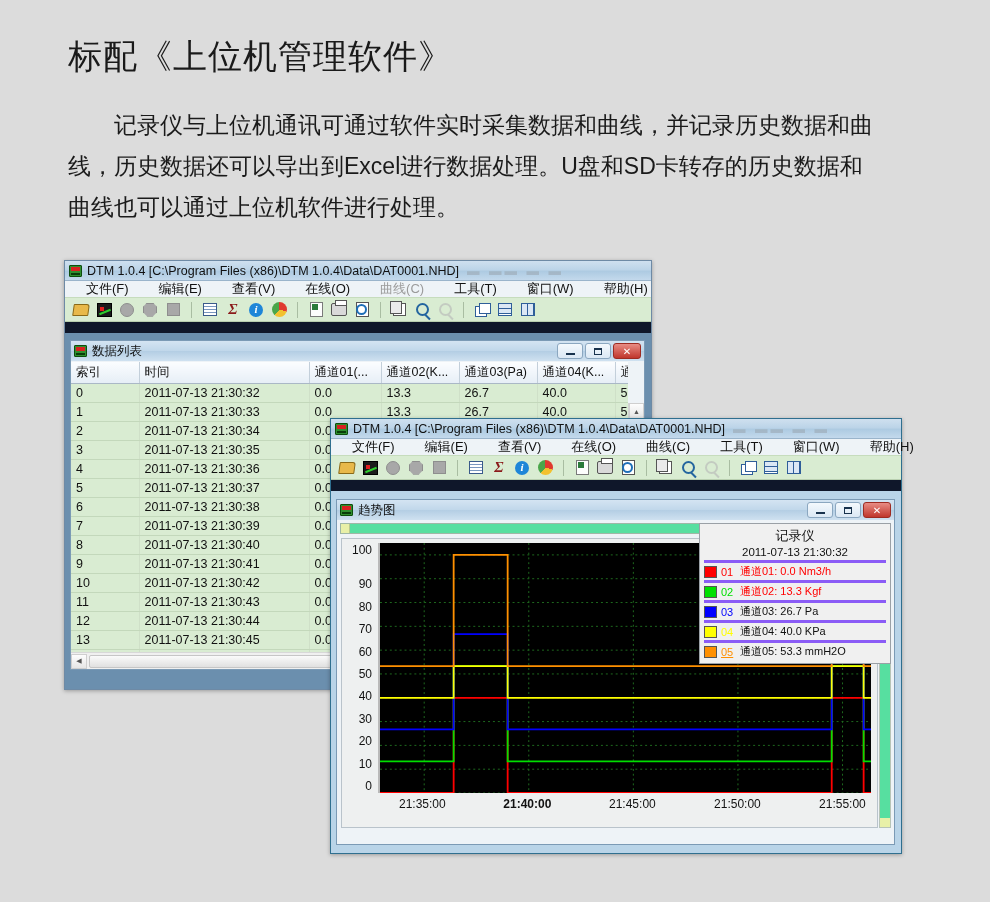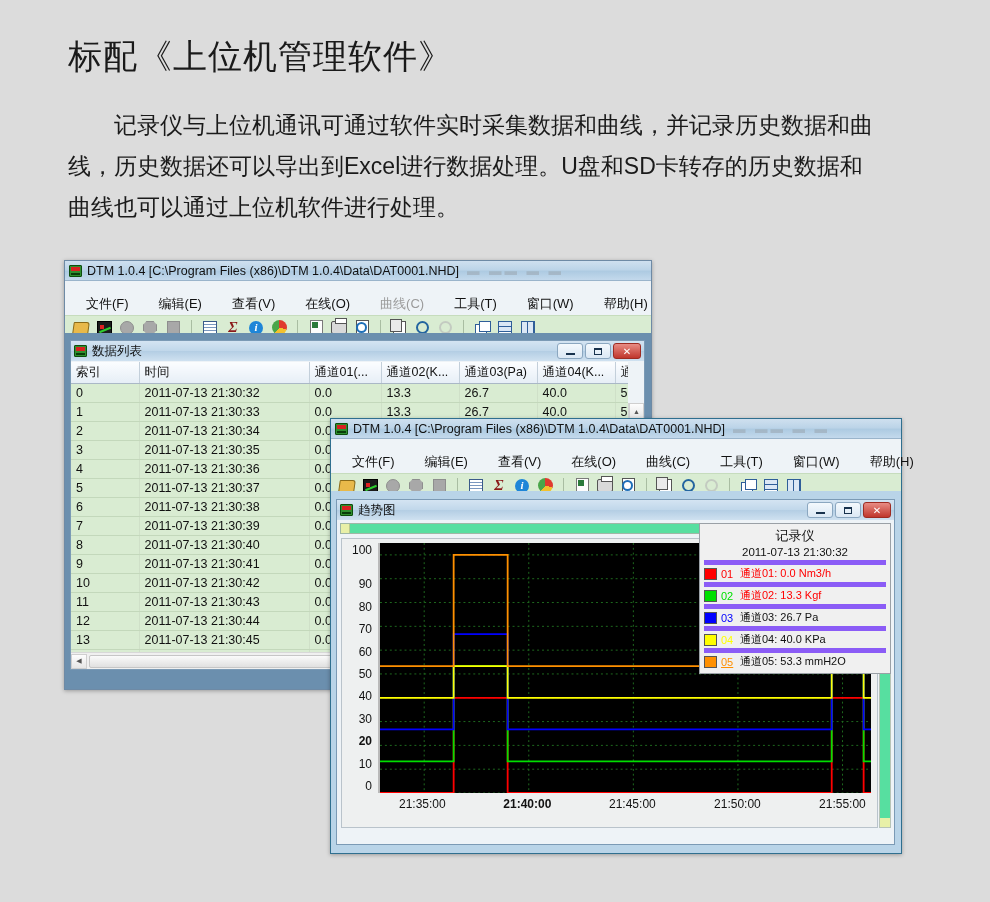--- a/index.html
+++ b/index.html
@@ -44,22 +44,22 @@
     width:13px;height:12px;margin-right:5px;flex:none;
     background:#2f8f2f;border:1px solid #0d4d0d;position:relative;border-radius:1px;
   }
   .app-ico:before{content:"";position:absolute;left:1px;right:1px;top:1px;height:4px;background:#d82020;}
   .app-ico:after{content:"";position:absolute;left:1px;right:1px;bottom:1px;height:2px;background:#0a3d0a;}
   .title-text{ white-space:nowrap; overflow:hidden; }
   .title-ghost{ color:#9aa6b0; opacity:.55; margin-left:8px; letter-spacing:3px;}
 
   
   .menubar{
-    height:34px; background:#eef3f7;
-    display:flex; align-items:flex-end;
+    height:16px; background:#eef3f7;
+    display:flex; align-items:center;
     font-size:13px; color:#111;
   }
   .menubar .mi{ padding:2px 9px; margin-left:12px; white-space:nowrap; cursor:default;}
   .menubar .mi.dim{ color:#9b9b9b; }
 
   
   .toolbar{
     height:25px; background:#d9ecd2;
     border-top:1px solid #c6dcbd; border-bottom:1px solid #b9cfb0;
     display:flex; align-items:center; gap:3px; padding:0 6px;
@@ -185,21 +185,21 @@
   }
   .xaxis span{ position:absolute; transform:translateX(-50%); white-space:nowrap;}
 
   .legend{
     position:absolute; right:3px; top:3px; width:192px;
     background:#f0f0f0; border:1px solid #9aa0a6; z-index:5;
     font-size:12px; color:#111; padding:2px 4px 3px 4px;
   }
   .legend .lt{ text-align:center; font-size:13px; padding:1px 0 0 0;}
   .legend .ld{ text-align:center; font-size:11.5px; padding:1px 0 2px 0;}
-  .legend .lrow{ display:flex;align-items:center;gap:4px;border-top:5px solid #8b5cf6;padding:1px 0;}
+  .legend .lrow{ display:flex;align-items:center;gap:4px;border-top:3px solid #8b5cf6;padding:1px 0;}
   .legend .sw{ width:13px;height:12px;border:1px solid #555;flex:none;}
   .legend .num{ font-size:11px;width:15px;flex:none;}
   .legend .txt{ font-size:11px;white-space:nowrap;}
 
   .trend-vs{
     position:absolute; right:3px; top:18px; bottom:16px; width:12px;
     background:#e9efe9; border:1px solid #b7c4b7; display:flex; flex-direction:column;
   }
   .trend-vs .tcap{ height:9px;background:#e8f0a8;}
   .trend-vs .tfill{ flex:1;background:#57dfa0;}
@@ -607,21 +607,21 @@
         <div class="plot-frame">
           <div class="yaxis" id="yaxis">
               <span style="padding-right: 4px;">100</span>
               <span style="padding-right: 4px; margin-top: 12px;">90</span>
               <span style="padding-right: 4px;">80</span>
               <span style="padding-right: 4px;">70</span>
               <span style="padding-right: 4px;">60</span>
               <span style="padding-right: 4px;">50</span>
               <span style="padding-right: 4px;">40</span>
               <span style="padding-right: 4px;">30</span>
-              <span style="padding-right: 4px; font-weight: bold;">20</span>
+              <span style="padding-right: 4px;">20</span>
               <span style="padding-right: 4px;">10</span>
               <span style="padding-right: 4px;">0</span>
             </div>
           <div class="plot">
             <svg id="chart-svg" width="100%" height="100%" viewBox="0 0 500 260" preserveAspectRatio="none">
                 <line x1="0" x2="500" y1="12.380952380952408" y2="12.380952380952408" stroke="#1f6b1f" stroke-width="1" stroke-dasharray="2,3"></line>
                 <line x1="0" x2="500" y1="37.14285714285717" y2="37.14285714285717" stroke="#1f6b1f" stroke-width="1" stroke-dasharray="2,3"></line>
                 <line x1="0" x2="500" y1="61.904761904761926" y2="61.904761904761926" stroke="#1f6b1f" stroke-width="1" stroke-dasharray="2,3"></line>
                 <line x1="0" x2="500" y1="86.66666666666669" y2="86.66666666666669" stroke="#1f6b1f" stroke-width="1" stroke-dasharray="2,3"></line>
                 <line x1="0" x2="500" y1="111.42857142857144" y2="111.42857142857144" stroke="#1f6b1f" stroke-width="1" stroke-dasharray="2,3"></line>

